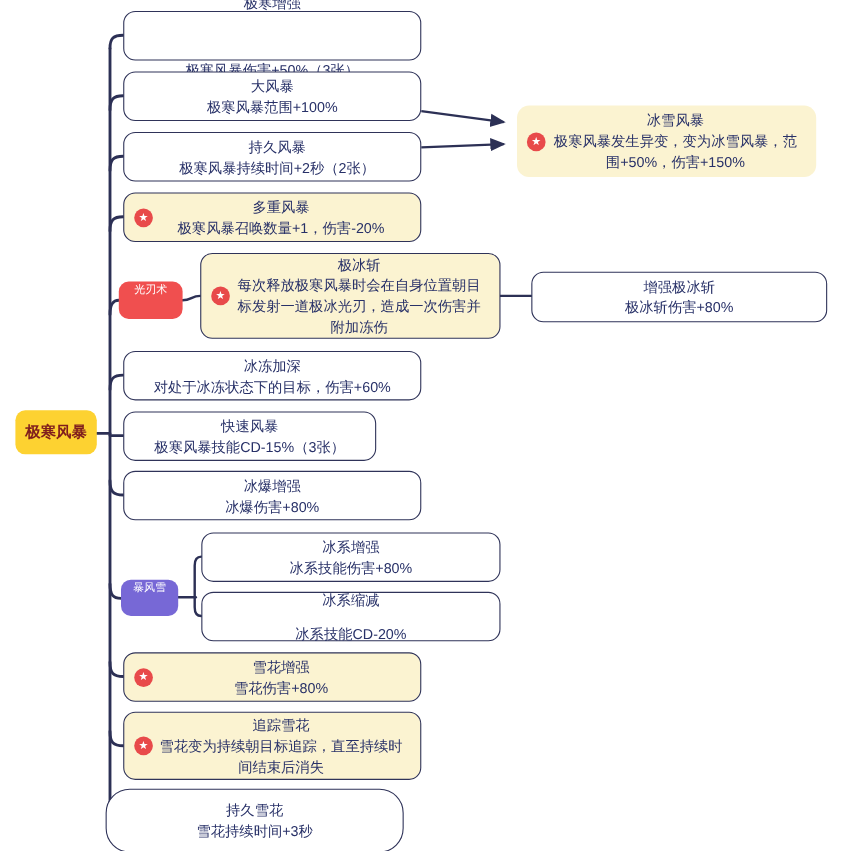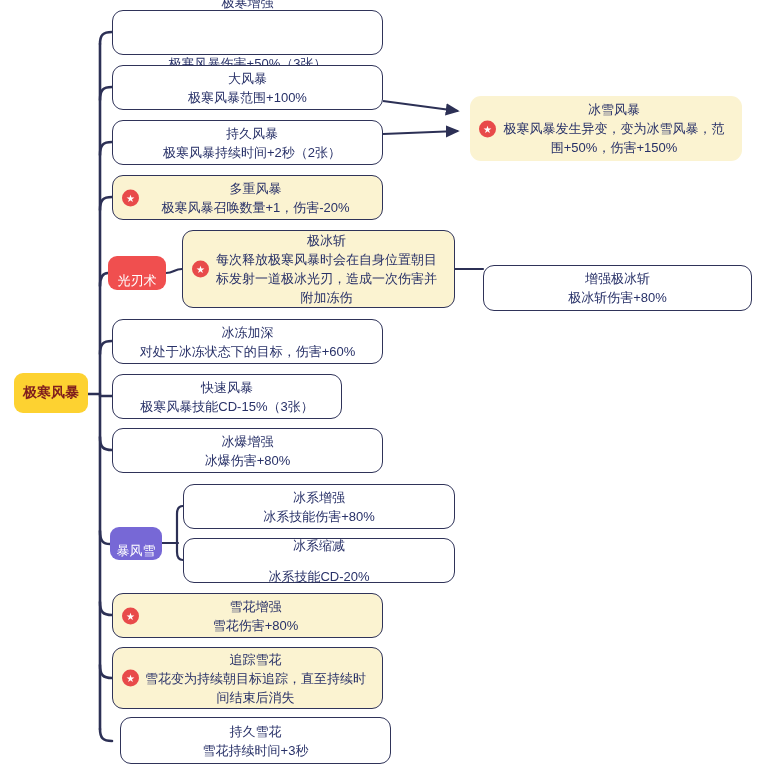--- a/index.html
+++ b/index.html
@@ -35,22 +35,22 @@
   .node.starred{padding-left:28px;padding-right:12px;}
   .star{
     position:absolute;left:9px;top:50%;transform:translateY(-50%);
     width:17px;height:17px;border-radius:50%;
     background:var(--star-red);color:#ffffff;
     font-size:10px;line-height:17px;text-align:center;
     display:block;
   }
   .pill{
     position:absolute;border-radius:9px;
-    display:flex;align-items:flex-end;justify-content:center;
-    color:#ffffff;font-size:13px;
+    display:flex;align-items:flex-start;justify-content:center;
+    color:#ffffff;font-size:10px;
   }
   .pill.red{background:var(--branch-red);}
   .pill.purple{background:var(--branch-purple);}
   .rootnode{
     position:absolute;border-radius:9px;background:var(--root-yellow);
     display:flex;align-items:center;justify-content:center;
     color:#7f1d1d;font-size:14px;font-weight:600;
   }
   
   .n1{left:112px;top:10px;width:271px;height:45px;gap:42px;}
@@ -58,23 +58,23 @@
   .n3{left:112px;top:120px;width:271px;height:45px;padding-left:19px;}
   .n4{left:112px;top:175px;width:271px;height:45px;}
   .n5{left:182px;top:230px;width:273px;height:78px;}
   .n6{left:112px;top:319px;width:271px;height:45px;}
   .n7{left:112px;top:374px;width:230px;height:45px;}
   .n8{left:112px;top:428px;width:271px;height:45px;}
   .n9{left:183px;top:484px;width:272px;height:45px;}
   .n10{left:183px;top:538px;width:272px;height:45px;gap:12px;}
   .n11{left:112px;top:593px;width:271px;height:45px;}
   .n12{left:112px;top:647px;width:271px;height:62px;}
-  .n13{left:120px;top:717px;width:271px;height:47px;}
+  .n13{left:96px;top:717px;width:271px;height:58px;border-radius:22px;}
   .n14{left:470px;top:96px;width:272px;height:65px;}
-  .n15{left:483px;top:265px;width:269px;height:46px;}
+  .n15{left:483px;top:247px;width:269px;height:46px;}
   .pos-root{left:14px;top:373px;width:74px;height:40px;}
   .pos-guangren{left:108px;top:256px;width:58px;height:34px;}
   .pos-baofeng{left:110px;top:527px;width:52px;height:33px;}
 </style>
 </head>
 <body>
 
 <svg id="connectors" viewBox="0 0 768 774" xmlns="http://www.w3.org/2000/svg">
   <defs>
     <marker id="arrow" viewBox="0 0 8 8" refX="7" refY="4" markerWidth="7" markerHeight="7" orient="auto-start-reverse">

